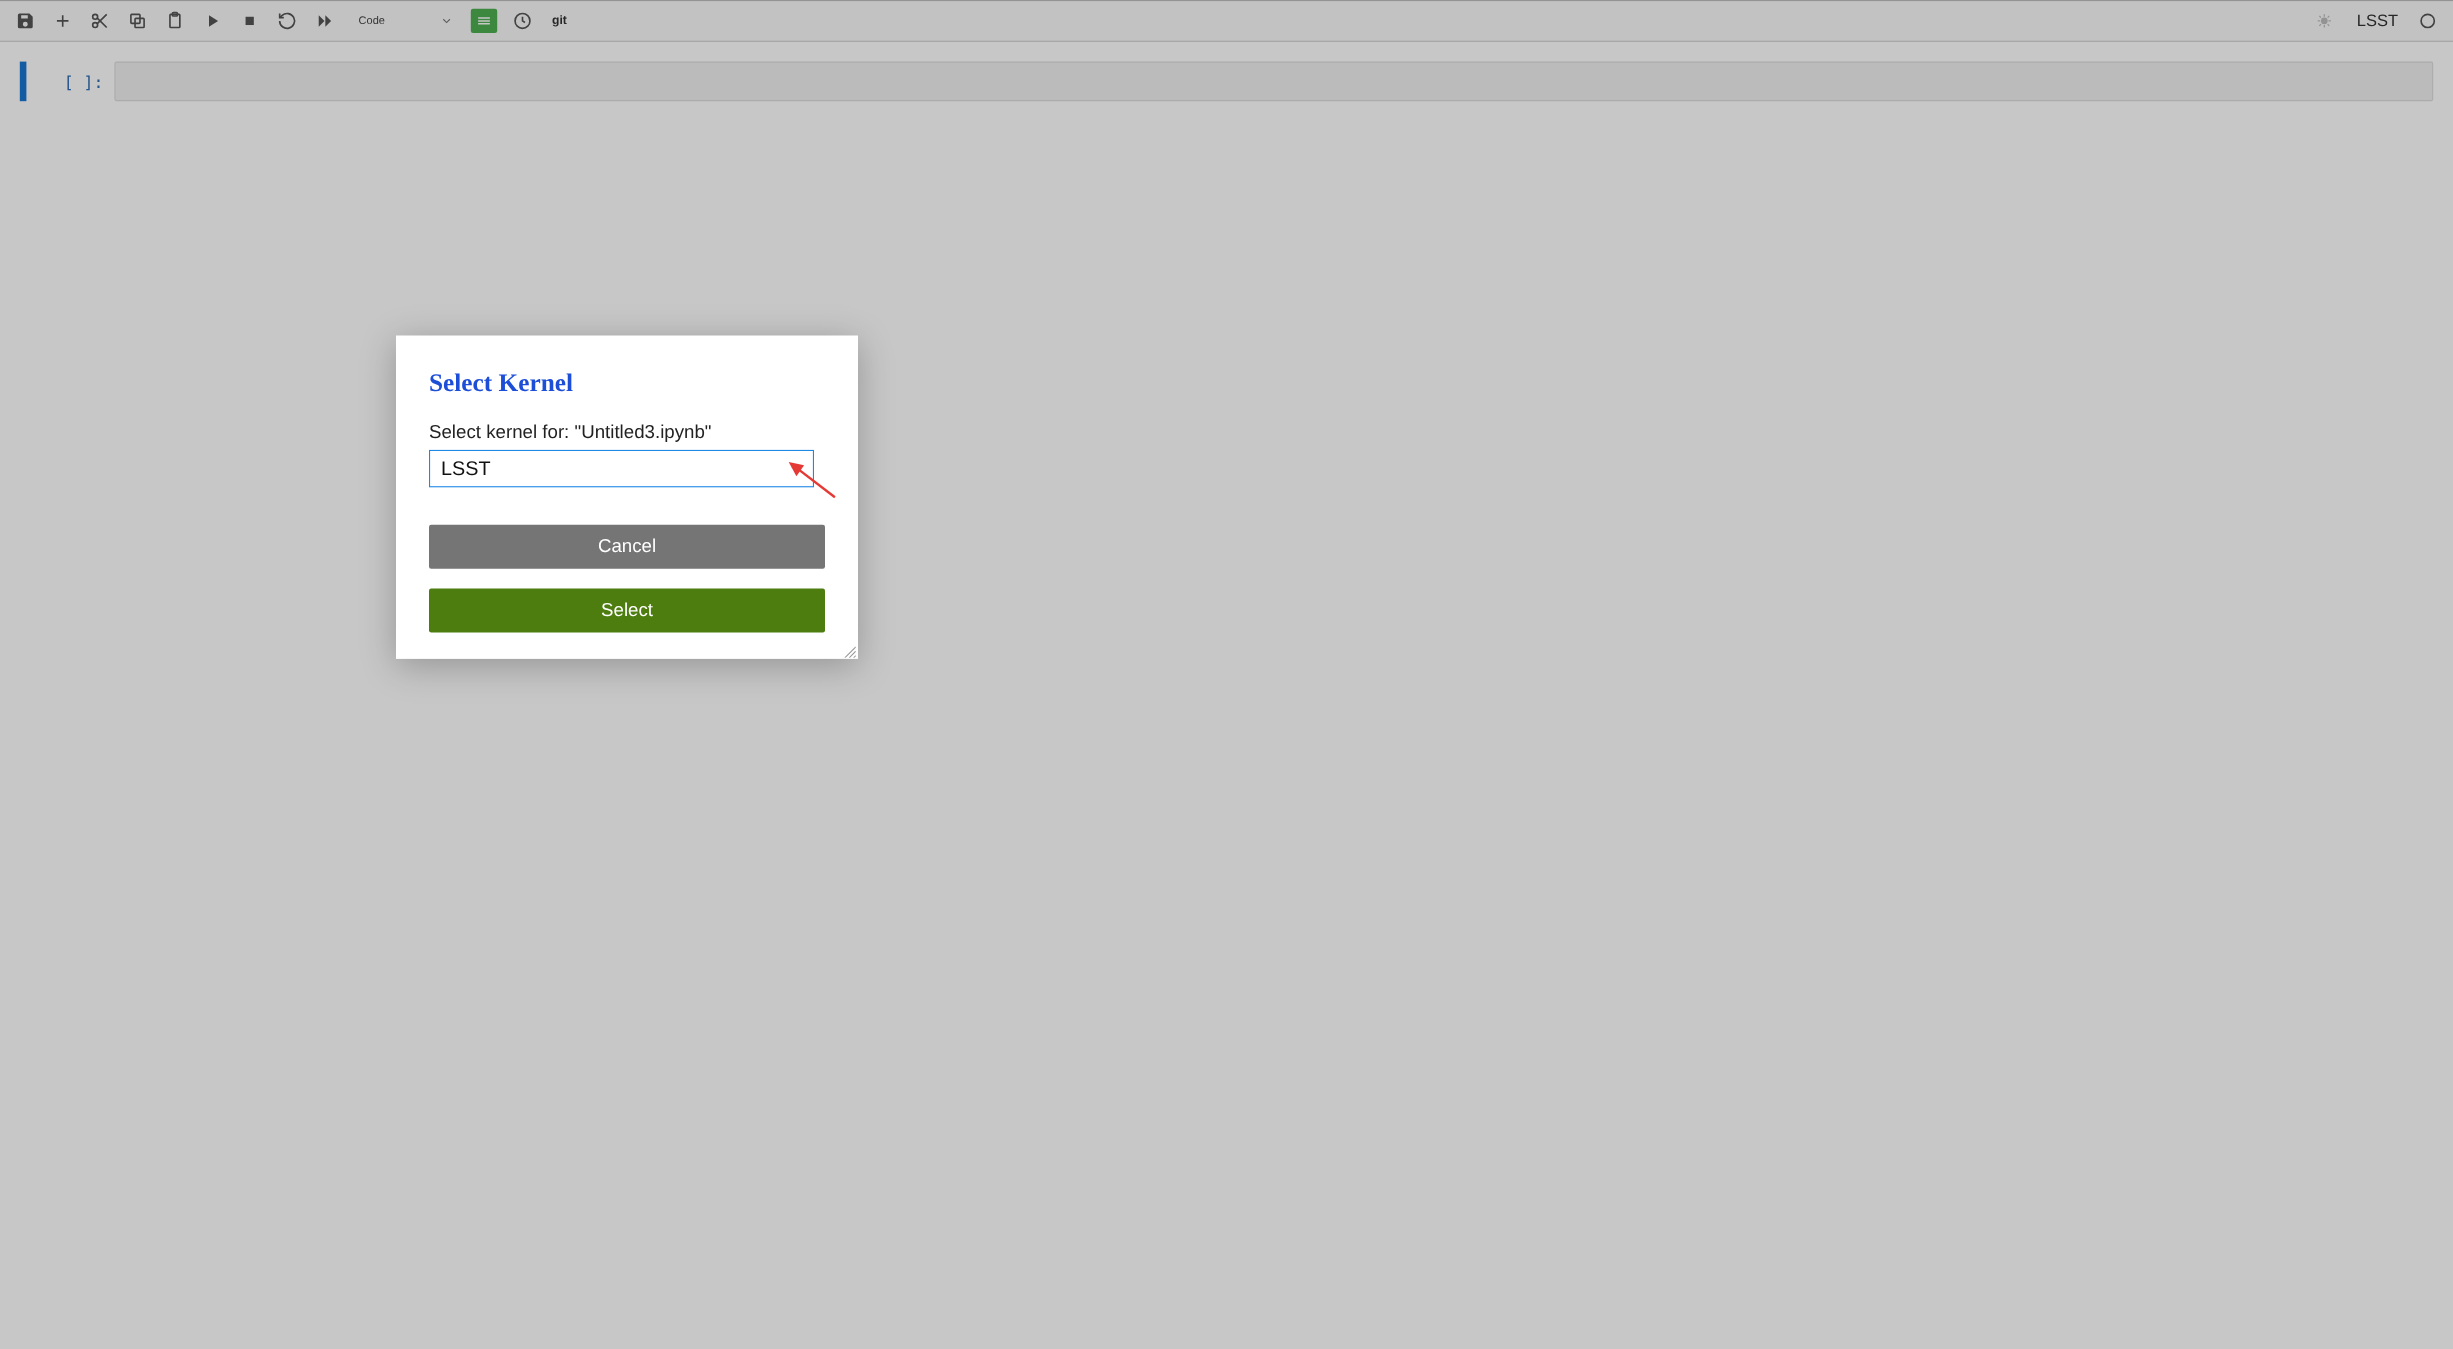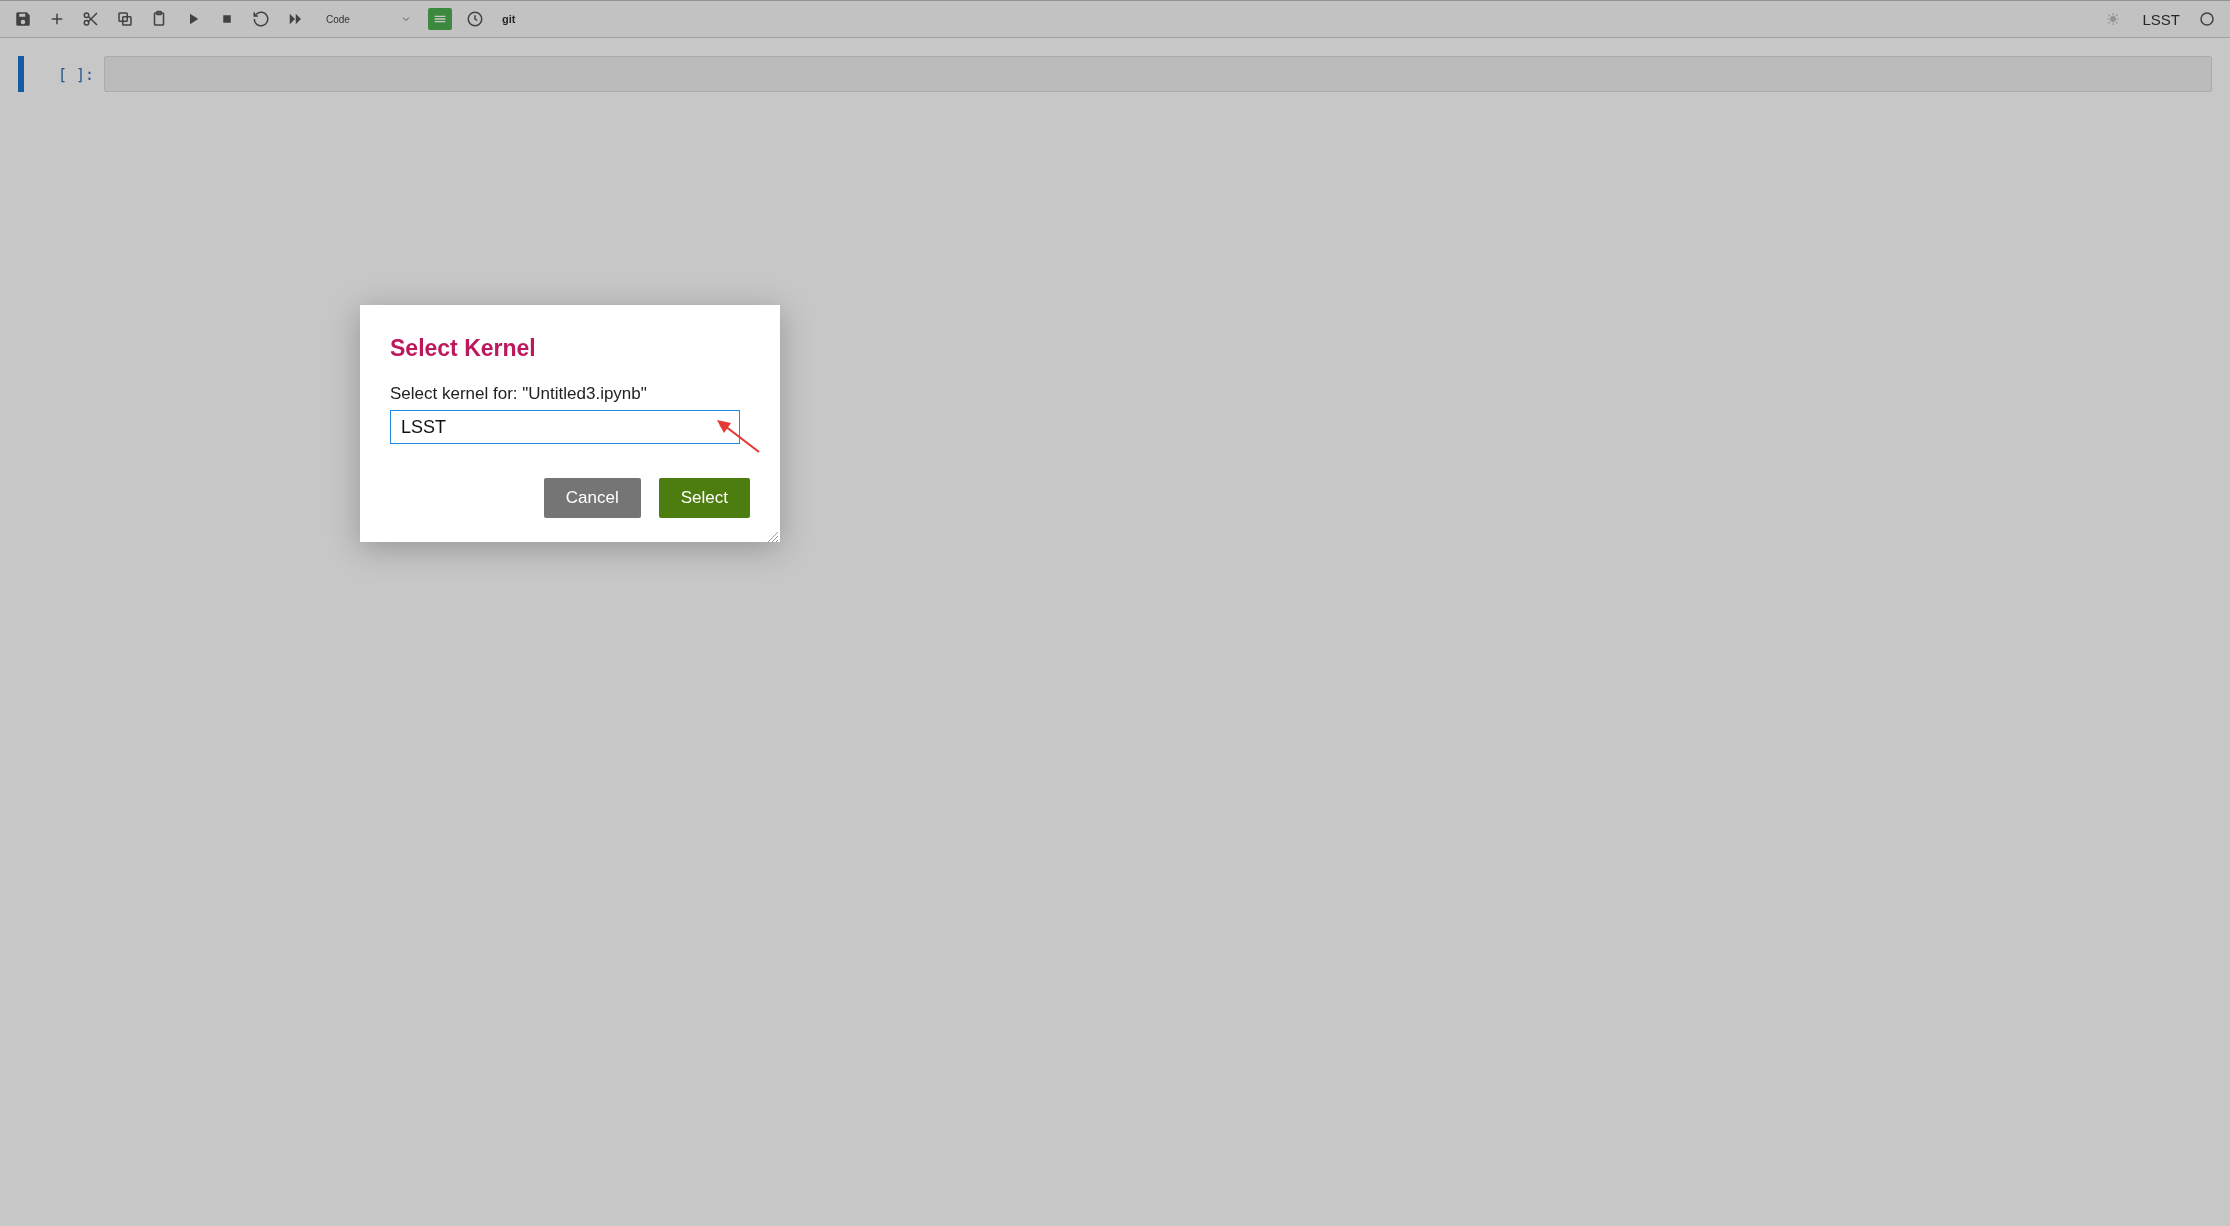--- a/index.html
+++ b/index.html
@@ -45,29 +45,29 @@
 
 .overlay {
   position: absolute; inset: 0; background: rgba(0,0,0,0.22);
   display: flex; align-items: flex-start; justify-content: flex-start;
 }
 .dialog {
   position: absolute; left: 360px; top: 305px; width: 420px;
   background: #fff; box-shadow: 0 6px 30px rgba(0,0,0,0.25);
   padding: 30px 30px 24px 30px;
 }
-.dialog h2 { font-size: 23px; font-weight: 600; color: #be185d; margin-bottom: 22px; }
+.dialog h2 { font-size: 23px; font-weight: 600; color: #1d4ed8; margin-bottom: 22px; font-family: Liberation Serif, serif; }
 .dialog .label { font-size: 17px; color: #222; margin-bottom: 6px; }
 .dialog .select-box {
   width: 350px; height: 34px; border: 1.5px solid #1E88E5; outline: none;
   display: flex; align-items: center; justify-content: space-between;
   padding: 0 10px; font-size: 18px; color: #111; background: #fff;
 }
 .dialog .select-box .chev { width: 12px; height: 12px; color: #555; }
-.dialog .btn-row { display: flex; justify-content: flex-end; gap: 18px; margin-top: 34px; }
+.dialog .btn-row { display: flex; justify-content: flex-end; gap: 18px; margin-top: 34px; flex-direction: column; }
 .btn {
   height: 40px; padding: 0 22px; border: none; border-radius: 2px;
   font-size: 17px; cursor: pointer; color: #fff;
 }
 .btn-cancel { background: #757575; }
 .btn-select { background: #4d7c0f; }
 .resize-grip {
   position: absolute; right: 2px; bottom: 2px; width: 12px; height: 12px;
 }
 .resize-grip svg { width: 12px; height: 12px; color: #999; }

